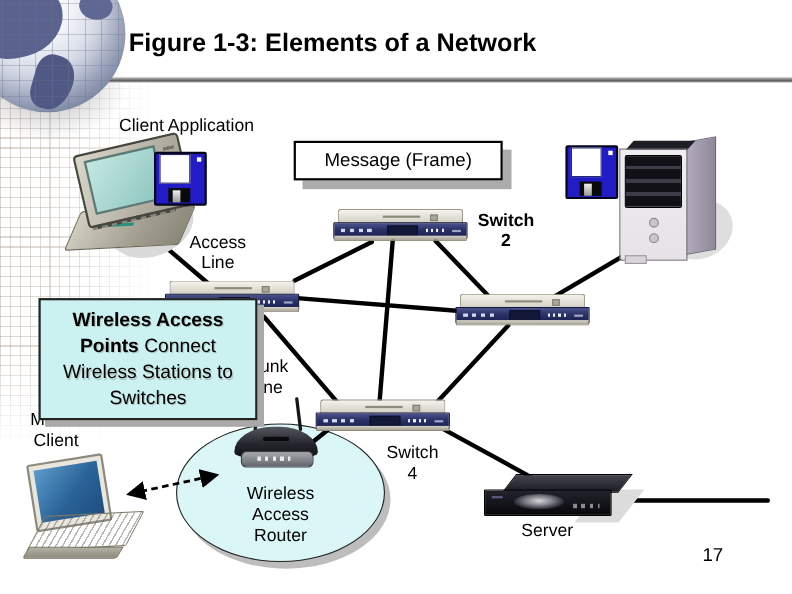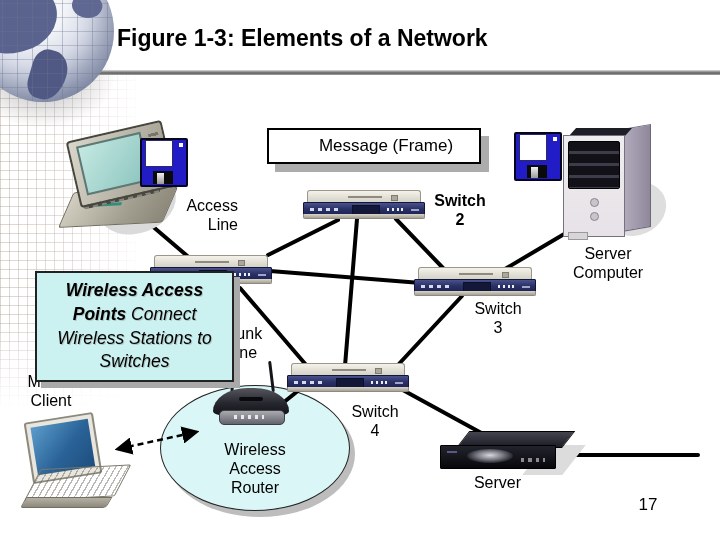--- a/index.html
+++ b/index.html
@@ -28,43 +28,43 @@
   .l2{left:58px;top:90px;width:36px;height:50px;border-radius:45% 55% 60% 40%/40% 50% 68% 38%;transform:rotate(16deg);background:#4F5984;}
   .l3{left:100px;top:34px;width:30px;height:24px;border-radius:50% 40% 55% 45%;transform:rotate(20deg);background:#5E6892;}
   .graticule{position:absolute;inset:0;border-radius:50%;
     background:repeating-linear-gradient(90deg, rgba(108,116,142,.38) 0 1px, transparent 1px 15px),
                repeating-linear-gradient(0deg,  rgba(108,116,142,.33) 0 1px, transparent 1px 14px);}
 
   
   .lbl{position:absolute;z-index:3;font-size:16px;line-height:1.18;text-align:center;}
   .lbl-client-app{left:82px;top:106px;width:175px;}
   .lbl-server-app{left:470px;top:107px;width:176px;}
-  .lbl-access-line{left:158px;top:197px;width:80px;text-align:right;}
+  .lbl-access-line{left:158px;top:212px;width:80px;}
   .lbl-client-computer{left:15px;top:233px;width:110px;}
   .lbl-switch2{left:432px;top:192px;width:56px;font-weight:bold;}
   .lbl-switch3{left:470px;top:300px;width:56px;}
   .lbl-switch4{left:347px;top:403px;width:56px;}
   .lbl-trunk-line{left:212px;top:325px;width:60px;}
   .lbl-mobile-client{left:20px;top:373px;width:62px;}
   .lbl-server-computer{left:558px;top:245px;width:100px;}
   .lbl-wap{left:205px;top:441px;width:100px;z-index:4;}
   .lbl-outside-world{left:588px;top:399px;width:78px;}
   .lbl-router{left:460px;top:474px;width:75px;}
   .page-num{left:628px;top:495px;width:40px;font-size:17px;}
 
   
   .msg-box{position:absolute;left:267px;top:128px;width:186px;height:32px;background:#fff;
     border:2px solid #000;box-shadow:8px 8px 0 #ACACAC;z-index:3;
-    display:flex;align-items:center;justify-content:center;font-size:17px;padding-left:24px;}
+    display:flex;align-items:center;justify-content:center;font-size:17px;}
 
   
   .callout{position:absolute;left:35px;top:271px;width:199px;height:111px;background:#CBF1F0;
     border:2px solid #222;box-shadow:6px 6px 0 #A9A9A9;z-index:6;box-sizing:border-box;
     display:flex;align-items:center;justify-content:center;text-align:center;
-    font-size:17.5px;line-height:1.35;text-shadow:1px 1px 0 rgba(120,120,120,.35);font-style:italic;}
+    font-size:17.5px;line-height:1.35;text-shadow:1px 1px 0 rgba(120,120,120,.35);}
   .callout-inner{display:inline-block;width:168px;}
 
   
   .wap-ellipse{position:absolute;left:160px;top:385px;width:188px;height:124px;border-radius:50%;
     background:#DAF6F6;border:1.5px solid #222;box-shadow:5px 6px 0 #BDBDBD;z-index:1;}
 
   
   .wires{position:absolute;left:0;top:0;z-index:2;pointer-events:none;}
 
   
@@ -299,30 +299,29 @@
   <div class="router-dev">
     <div class="rt-shadow"></div>
     <div class="rt-top"></div>
     <div class="rt-front">
       <div class="rt-disc"></div>
       <div class="rt-btns"></div>
       <div class="rt-led"></div>
     </div>
   </div>
 
+  <div class="lbl lbl-client-app">Client Application</div>
   <div class="msg-box">
     <span>Message (Frame)</span>
   </div>
   <div class="lbl lbl-access-line">Access Line</div>
   <div class="lbl lbl-switch2">Switch 2</div>
-  <div class="lbl lbl-switch3">Switch 3</div>
   <div class="lbl lbl-switch4">Switch 4</div>
   <div class="lbl lbl-trunk-line">Trunk Line</div>
   <div class="lbl lbl-mobile-client">Mobile Client</div>
-  <div class="lbl lbl-server-computer">Server Computer</div>
   <div class="lbl lbl-wap">Wireless Access Router</div>
   <div class="lbl lbl-router">Server</div>
   <div class="lbl page-num">17</div>
 
   <div class="callout">
     <span class="callout-inner"><b>Wireless Access Points</b><span> Connect Wireless Stations to Switches</span></span>
   </div>
 
 </div>
 

